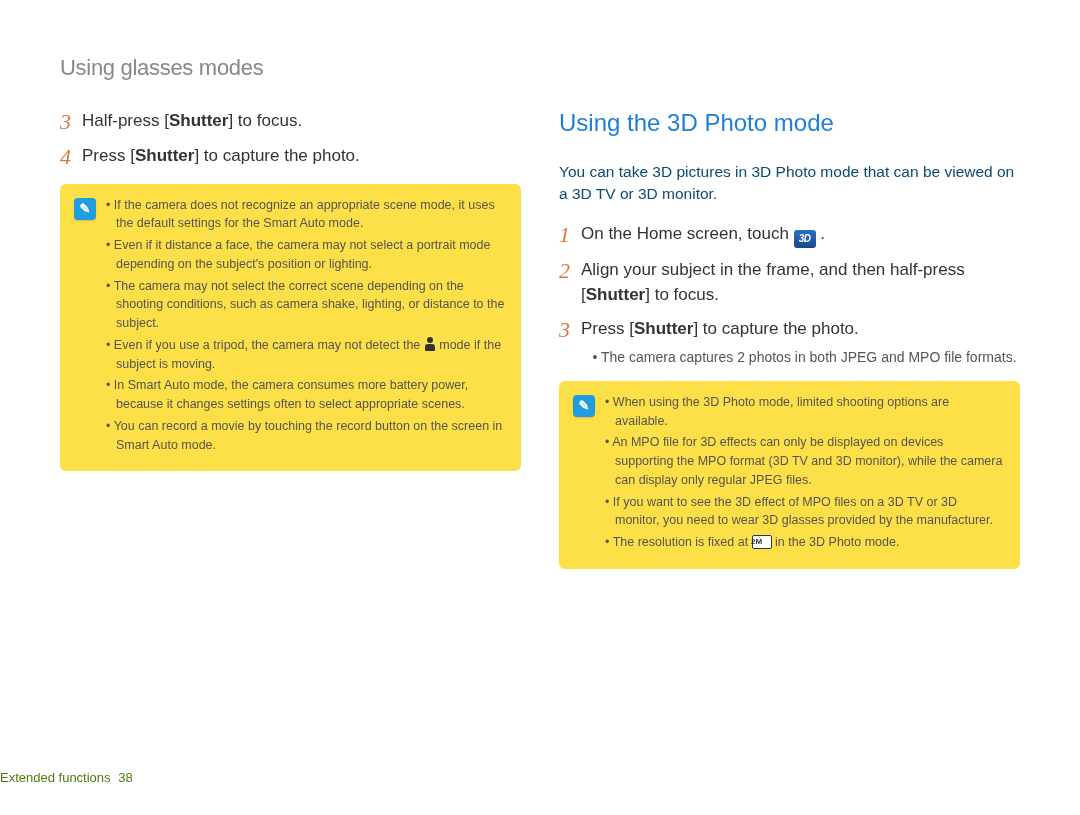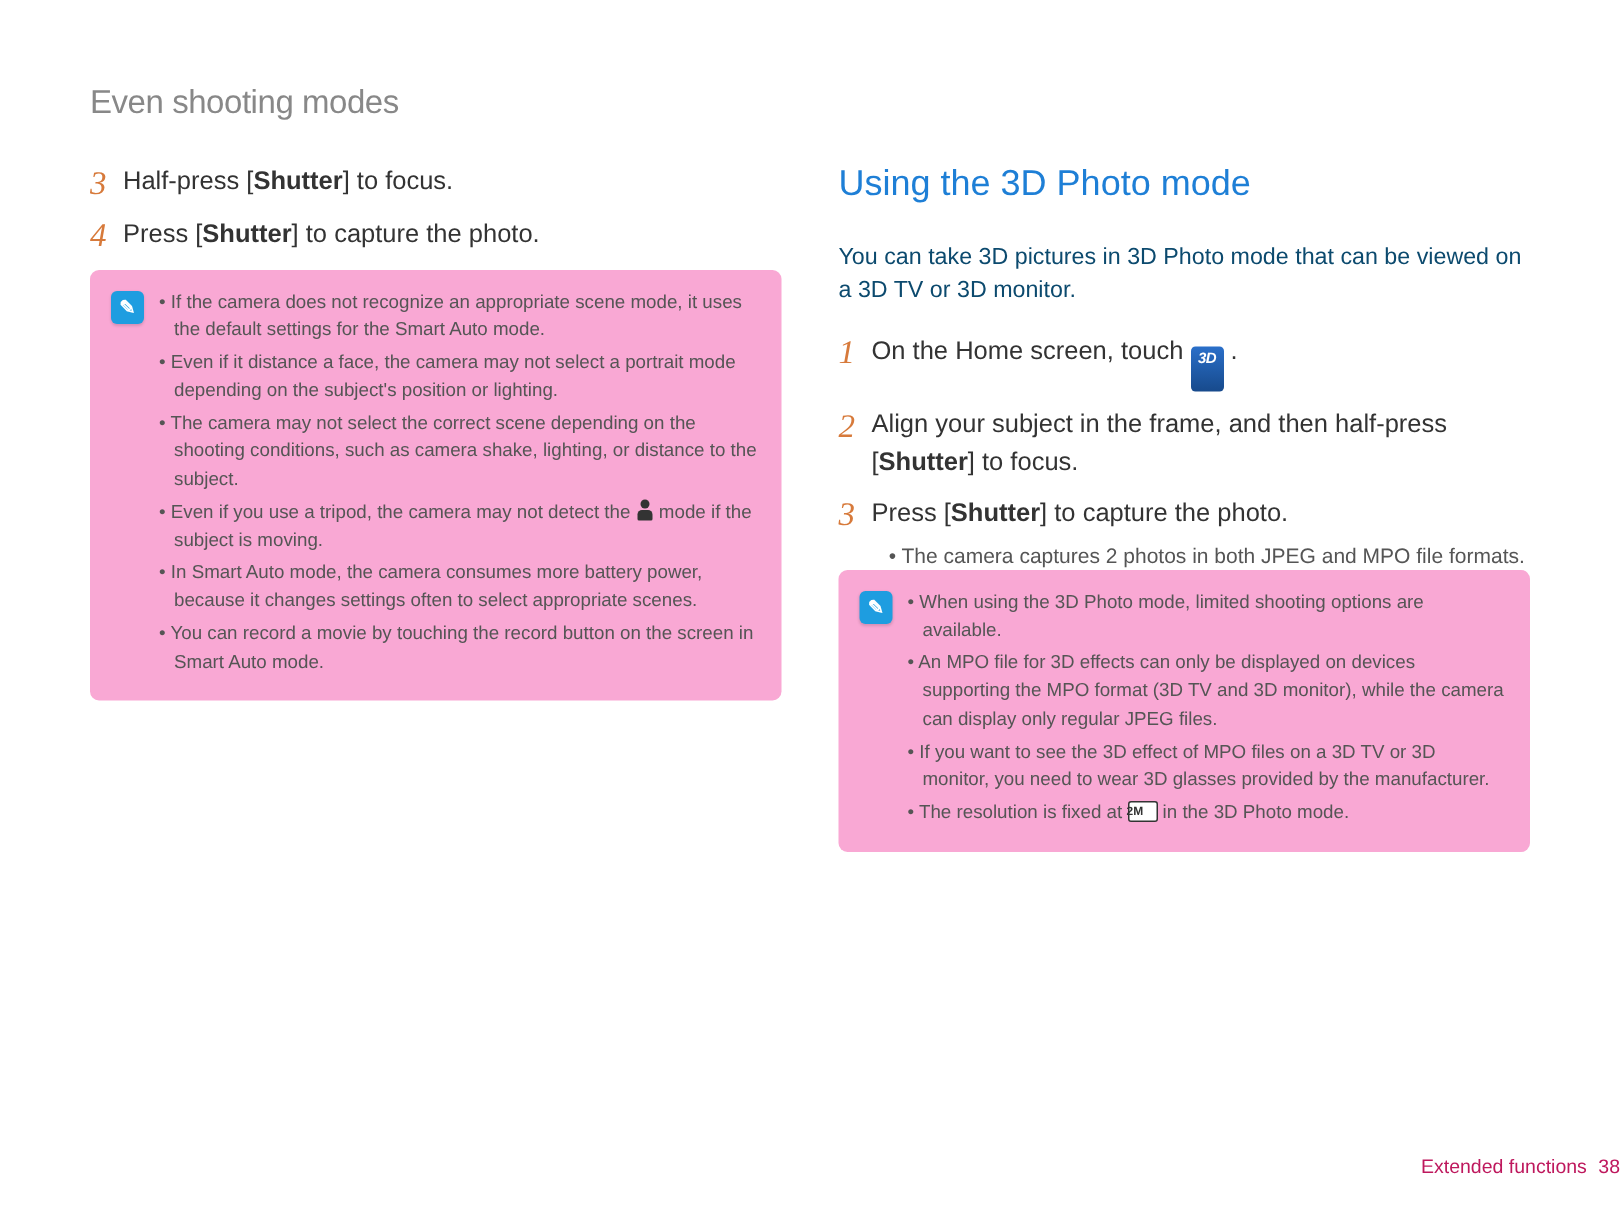--- a/index.html
+++ b/index.html
@@ -61,25 +61,26 @@
     font-weight: 400;
     margin-bottom: 24px;
   }
   .intro {
     font-size: 15.5px;
     color: #0c4a6e;
     line-height: 1.45;
     margin-bottom: 16px;
   }
   .note-box {
-    background: #f9a8d4;
+    background: #fde047;
     border-radius: 6px;
     padding: 12px 16px 14px 14px;
     display: flex;
     gap: 10px;
+    margin-top: 14px;
   }
   .note-icon {
     width: 22px;
     height: 22px;
     background: #1e9de0;
     border-radius: 4px;
     flex-shrink: 0;
     display: flex;
     align-items: center;
     justify-content: center;
@@ -102,21 +103,21 @@
     padding-left: 10px;
     text-indent: -10px;
     margin-bottom: 3px;
   }
   .note-list .nb::before { content: "•  "; }
   .inline-icon {
     display: inline-block;
     vertical-align: -3px;
   }
   .icon-3d {
-    width: 22px; height: 30px;
+    width: 22px; height: 18px;
     background: linear-gradient(#2a6fc9,#174a8c);
     border-radius: 3px;
     color: #fff;
     font-size: 10px;
     font-weight: 700;
     text-align: center;
     line-height: 18px;
     font-style: italic;
     letter-spacing: -0.5px;
   }
@@ -125,33 +126,33 @@
   }
   .icon-person::before{content:"";position:absolute;top:0;left:3px;width:6px;height:6px;border-radius:50%;background:#333;}
   .icon-person::after{content:"";position:absolute;bottom:0;left:1px;width:10px;height:7px;background:#333;border-radius:3px 3px 1px 1px;}
   .icon-res {
     display:inline-block; vertical-align:-3px; width:20px; height:14px; border:1.5px solid #333; border-radius:2px; position:relative; background:#fff;
   }
   .icon-res::after{content:"2M";position:absolute;top:0;left:0;right:0;text-align:center;font-size:8px;line-height:12px;color:#333;font-weight:700;}
   .footer {
     position: absolute;
     bottom: 30px;
-    left: 16px; right: 0;
-    text-align: right;
+    left: 0; right: 0;
+    text-align: left;
     font-size: 13px;
-    color: #be185d;
+    color: #4d7c0f;
   }
   .footer .pg { margin-left: 4px; }
 </style>
 </head>
 <body>
 
 <div class="page">
 
-  <div class="section-title">Even shooting modes</div>
+  <div class="section-title">Using glasses modes</div>
 
   <div class="columns">
 
     <div class="col">
 
       <div class="step">
         <div class="step-num">3</div>
         <div class="step-body">
           <span>Half-press [</span><b>Shutter</b><span>] to focus.</span>
         </div>

